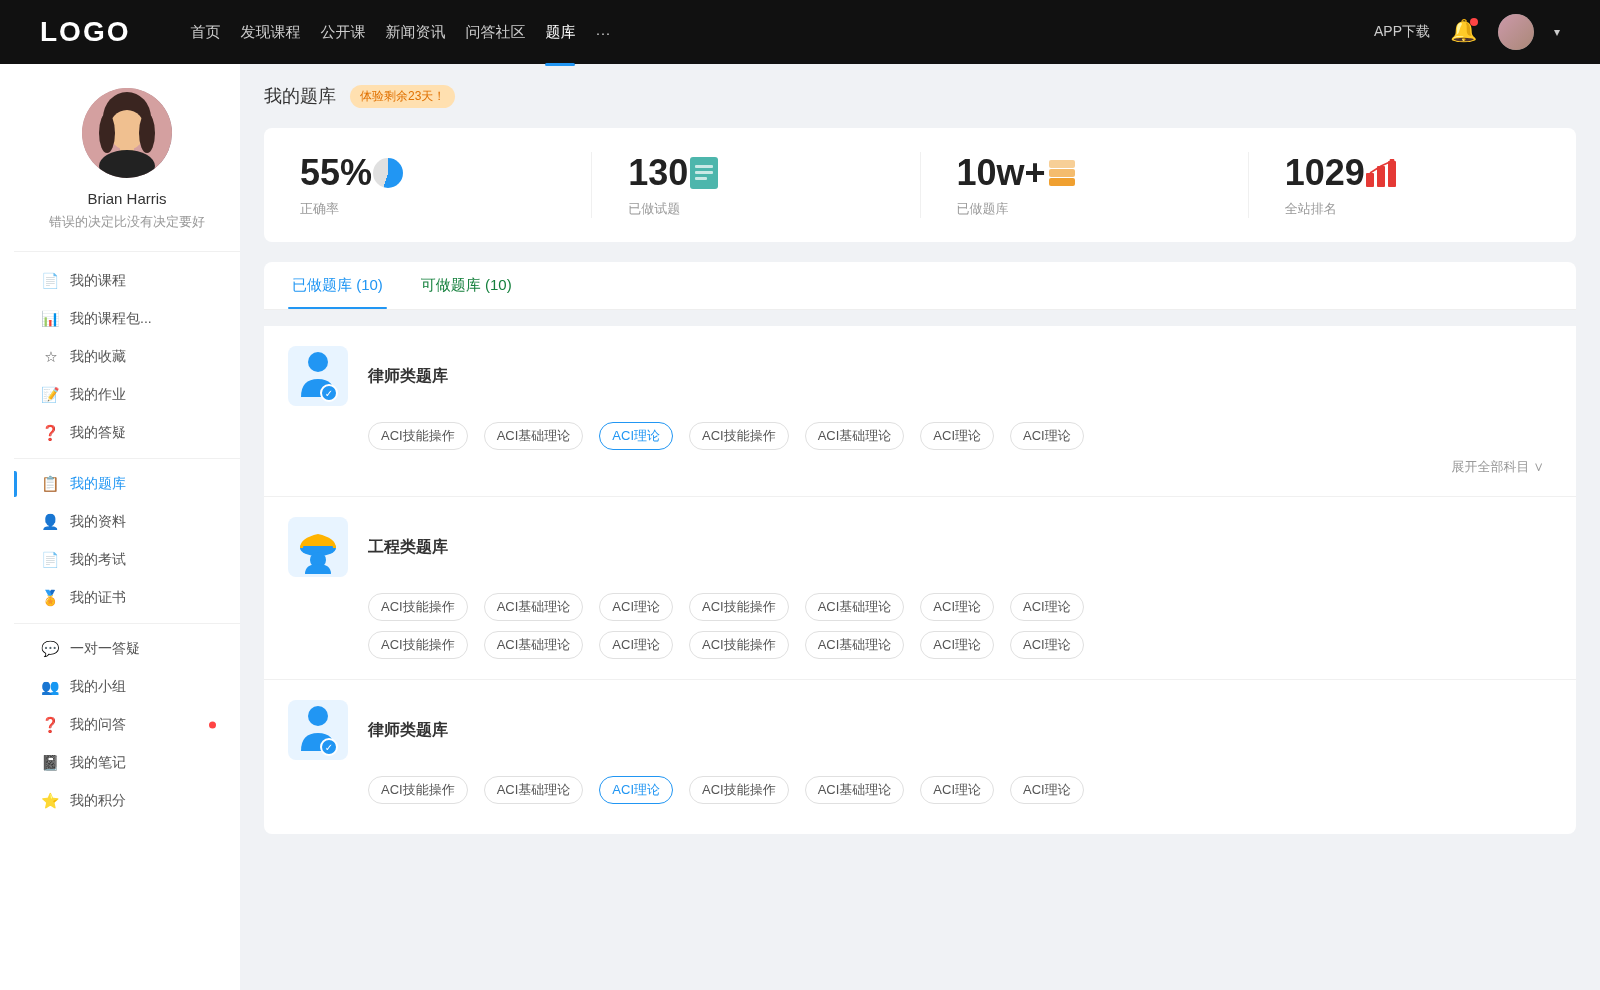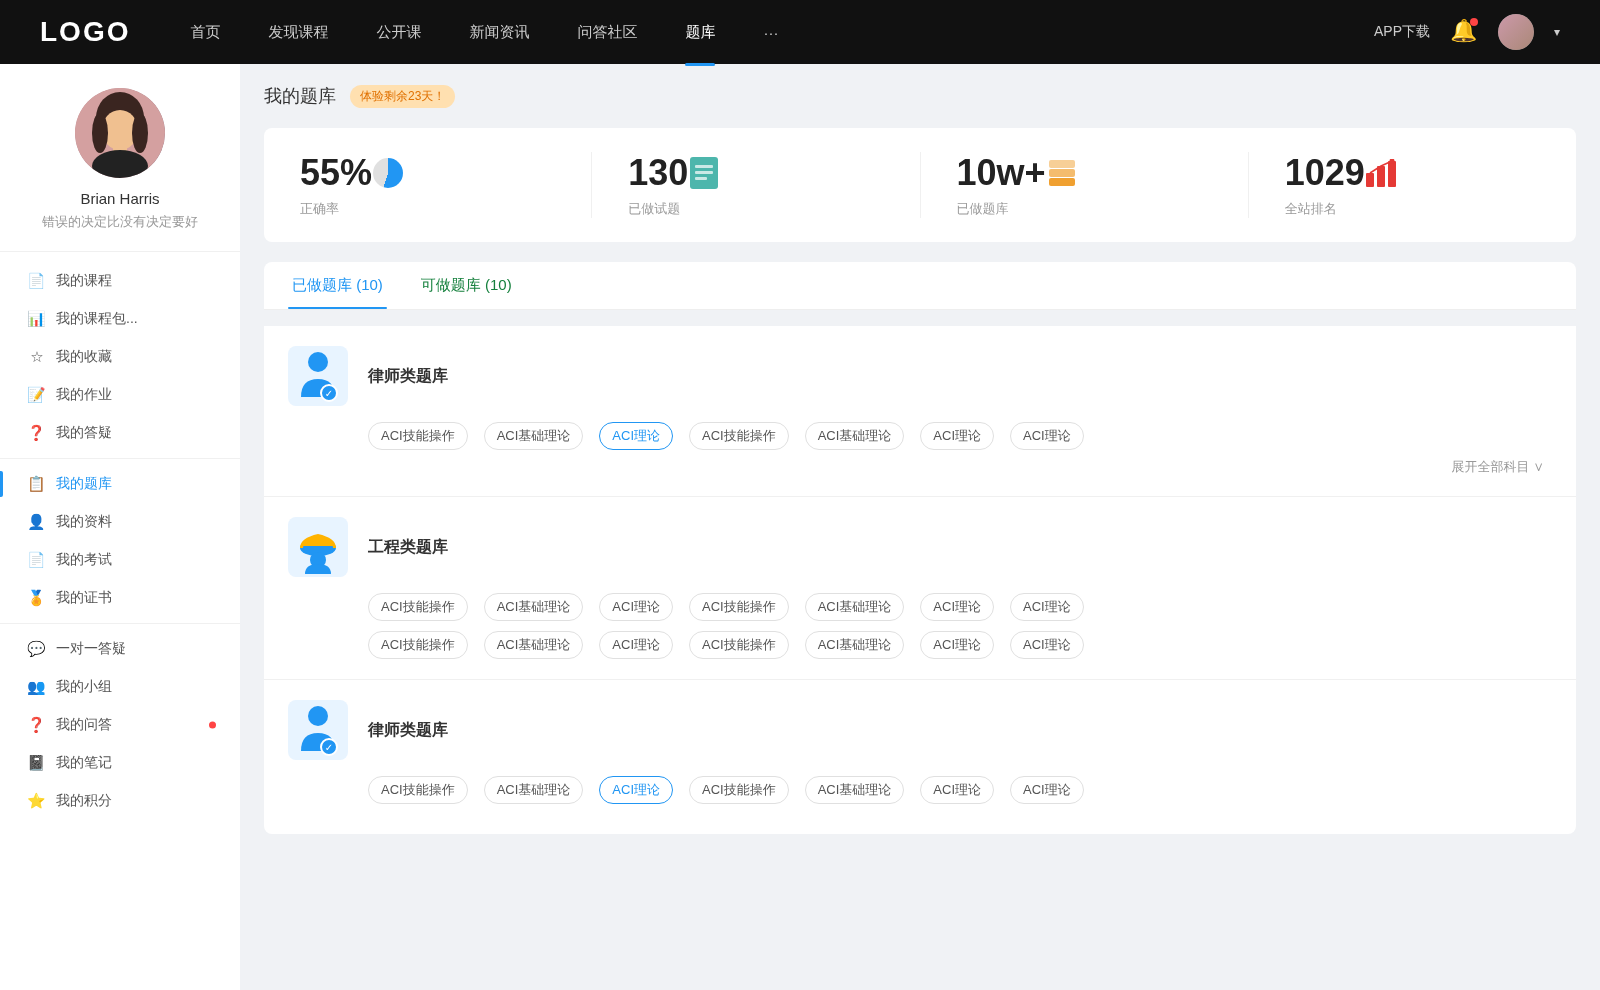--- a/index.html
+++ b/index.html
@@ -17,21 +17,21 @@
     .navbar-logo {
       color: #fff;
       font-size: 28px;
       font-weight: 900;
       letter-spacing: 2px;
       margin-right: 60px;
     }
     .navbar-links {
       display: flex;
       align-items: center;
-      gap: 48px;
+      gap: 20px;
       flex: 1;
     }
     .navbar-link {
       color: #ccc;
       font-size: 15px;
       cursor: pointer;
       padding: 4px 0;
       position: relative;
     }
     .navbar-link.active {
@@ -94,21 +94,21 @@
     
     .main-layout {
       display: flex;
       min-height: calc(100vh - 64px);
     }
 
     
     .sidebar {
       width: 240px;
       background: #fff;
-      padding: 24px 0 20px 0;
+      padding: 24px 0 20px 14px;
       flex-shrink: 0;
     }
     .sidebar-profile {
       display: flex;
       flex-direction: column;
       align-items: center;
       padding: 0 20px 20px 20px;
       border-bottom: 1px solid #f0f0f0;
     }
     .sidebar-avatar {

